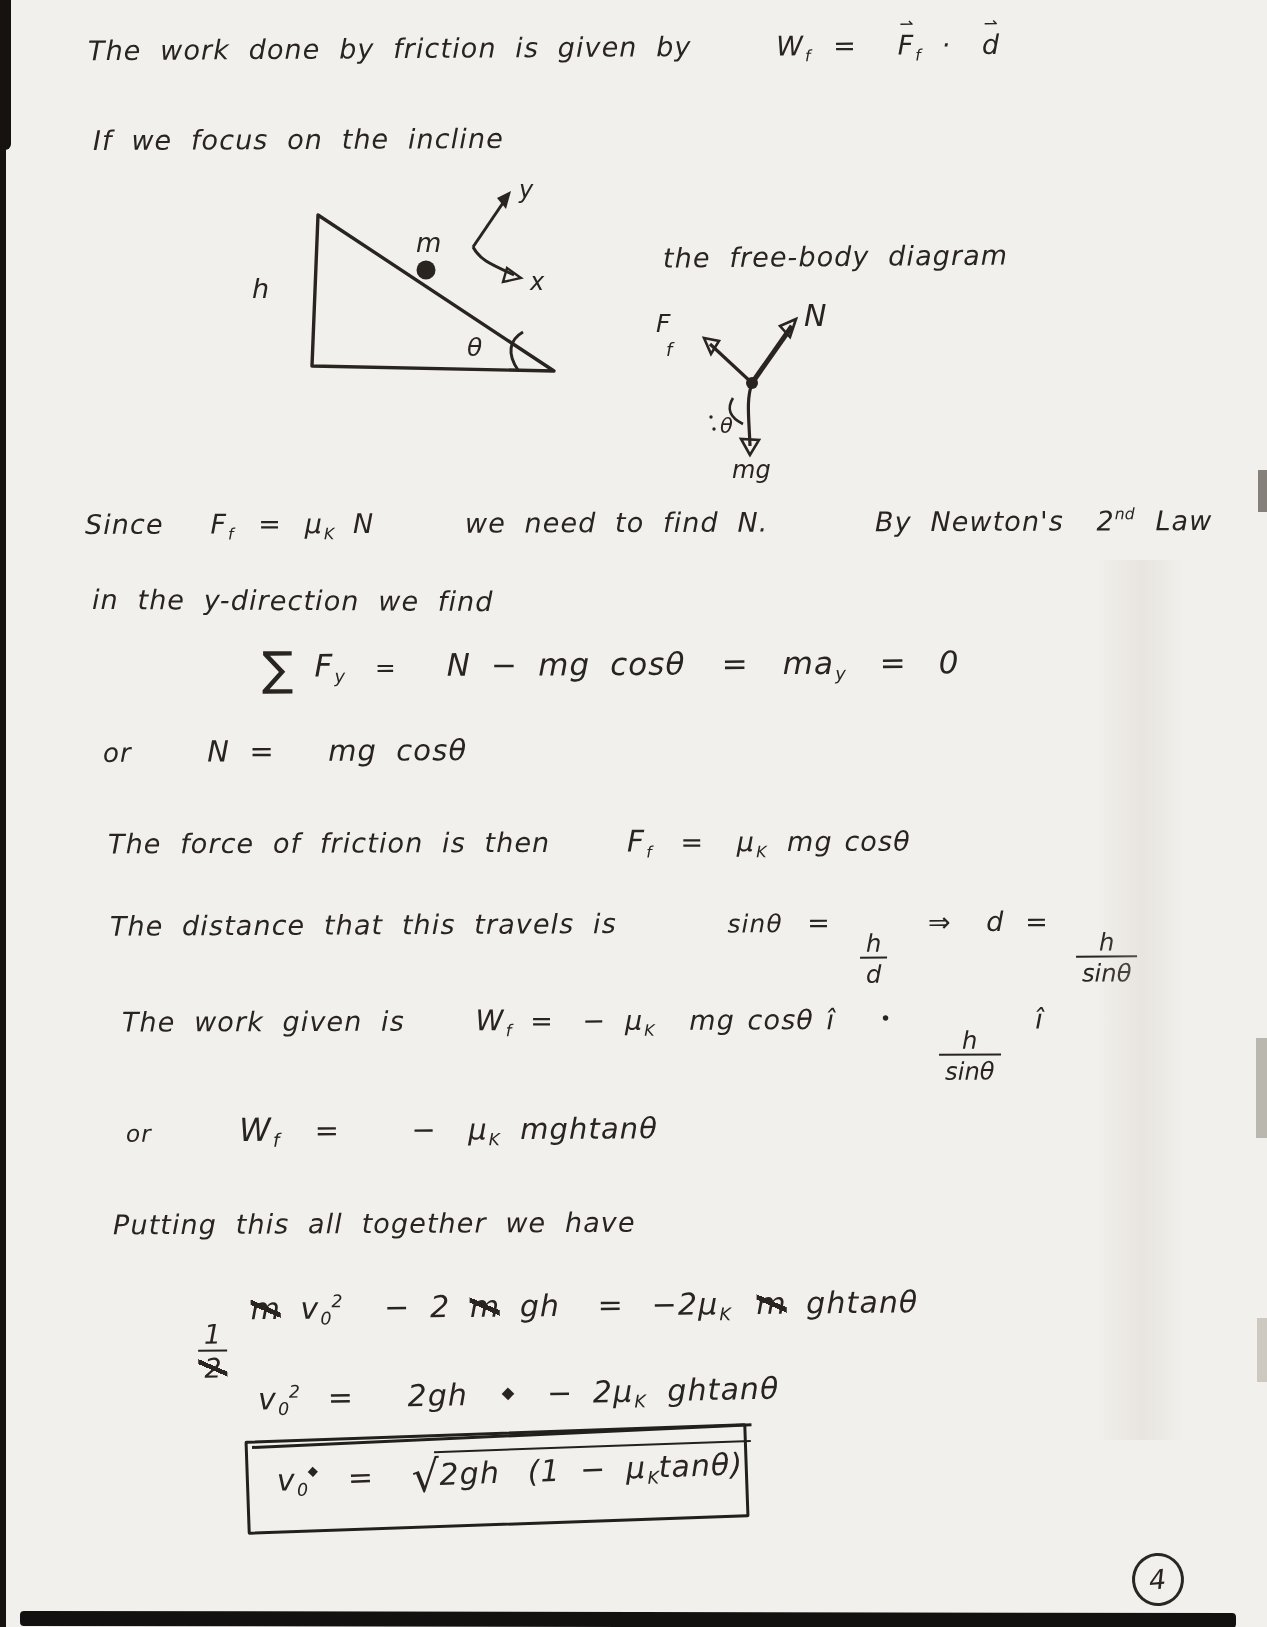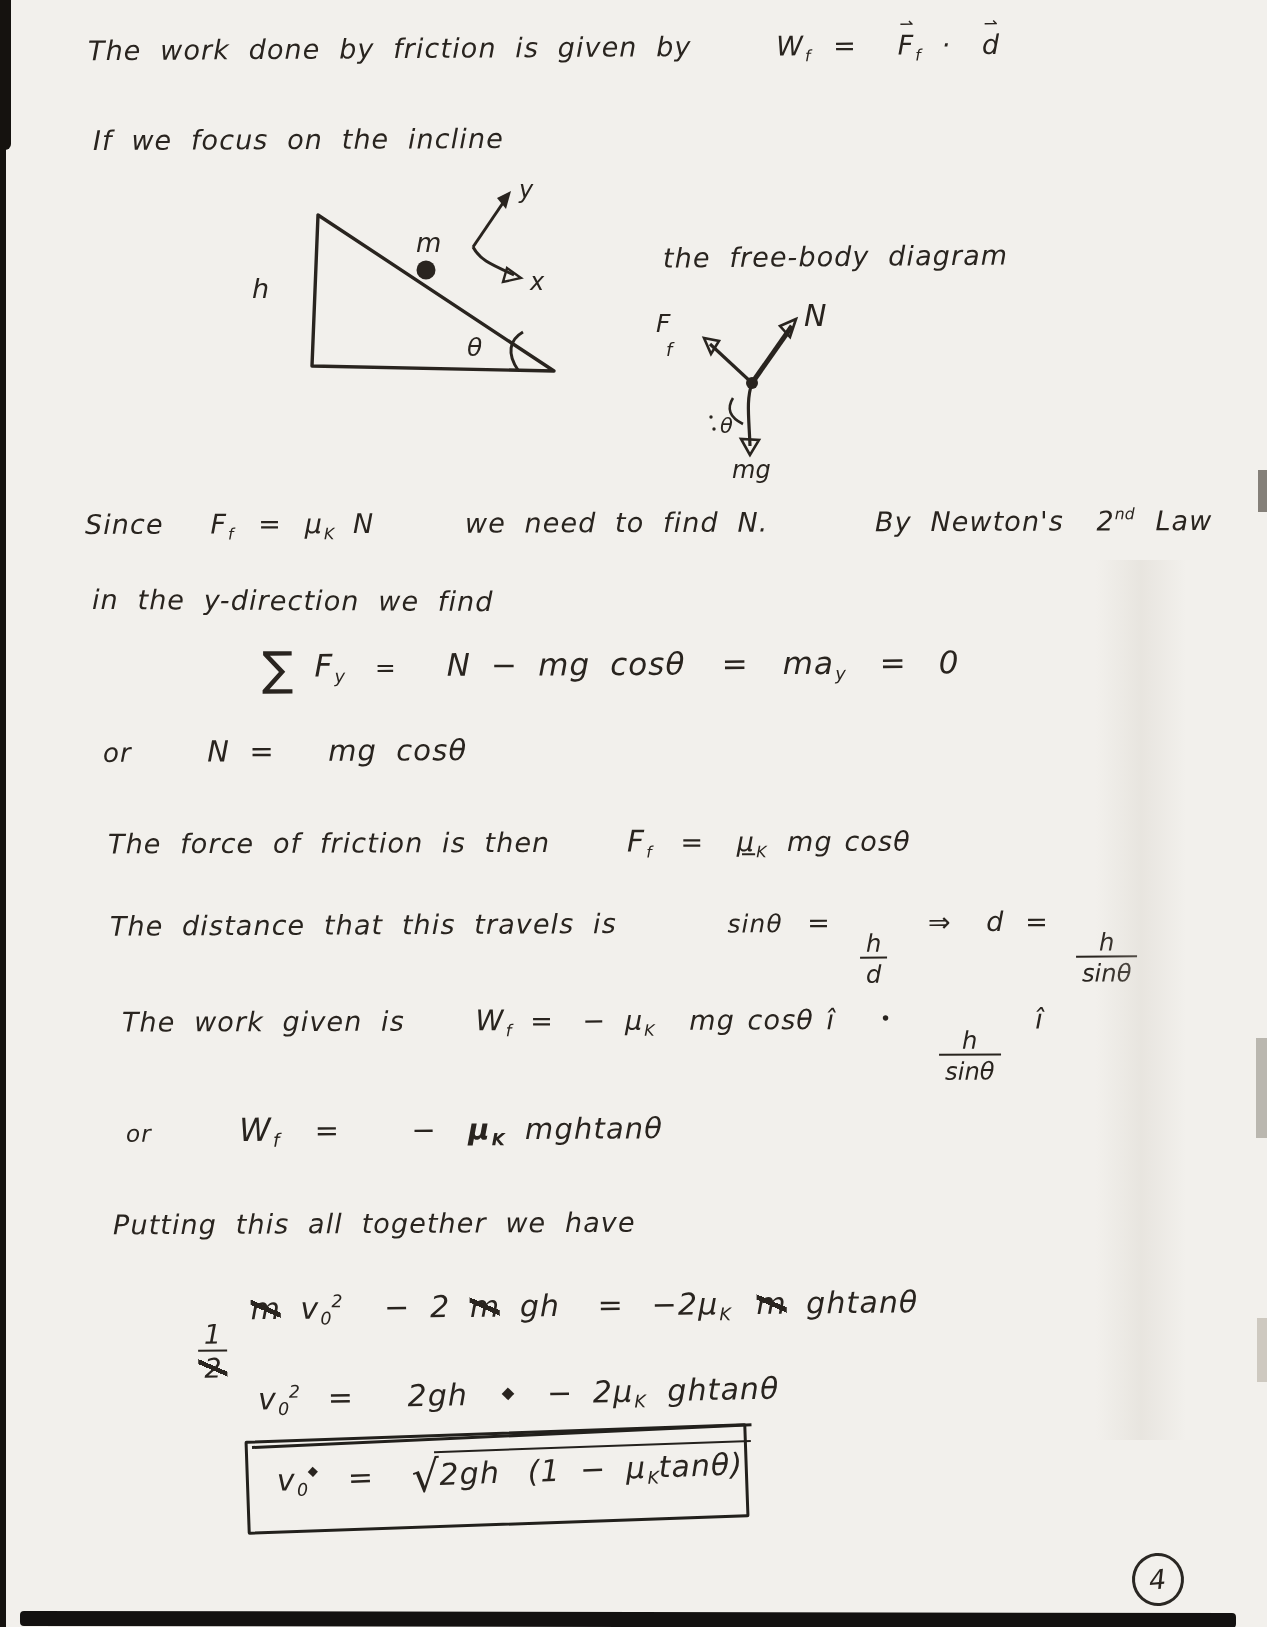--- a/index.html
+++ b/index.html
@@ -113,21 +113,21 @@
   <div class="line hw" style="left:103px;top:734px;font-size:29px;transform:rotate(-0.3deg);">
     <span style="font-size:.9em;">or</span>
     <span style="margin-left:56px;">N =</span>
     <span style="margin-left:34px;">mg cosθ</span>
   </div>
 
   <div class="line hw" style="left:108px;top:824px;transform:rotate(-0.2deg);">
     <span>The force of friction is then</span>
     <span style="margin-left:58px;"><span style="font-size:1.1em;">F</span><sub>f</sub></span>
     <span style="margin-left:10px;">=</span>
-    <span style="margin-left:14px;text-decoration:underline;"><span>μ</span><sub>K</sub></span>
+    <span style="margin-left:14px;"><span>μ</span><sub>K</sub></span>
     <span style="margin-left:2px;word-spacing:2px;">mg cosθ</span>
   </div>
 
   <div class="line hw" style="left:110px;top:908px;transform:rotate(-0.3deg);">
     <span>The distance that this travels is</span>
     <span style="margin-left:92px;font-size:.92em;">sinθ</span>
     <span style="margin-left:6px;">=</span>
     <span class="frac" style="margin-left:10px;">
         <span class="num">h</span>
         <span class="den">d</span>
@@ -153,21 +153,21 @@
         <span class="den">sinθ</span>
       </span>
     <span style="margin-left:16px;">î</span>
   </div>
 
   <div class="line hw" style="left:126px;top:1110px;font-size:29px;transform:rotate(-0.4deg);">
     <span style="font-size:.8em;">or</span>
     <span style="margin-left:68px;font-size:1.1em;"><span>W</span><sub>f</sub></span>
     <span style="margin-left:16px;">=</span>
     <span style="margin-left:52px;">−</span>
-    <span style="margin-left:12px;font-weight:bold;"><span>μ</span><sub>K</sub></span>
+    <span style="margin-left:12px;"><span>μ</span><sub>K</sub></span>
     <span style="margin-left:1px;text-align:center;">mghtanθ</span>
   </div>
 
   <div class="line hw" style="left:113px;top:1208px;transform:rotate(-0.3deg);">
     <span>Putting this all together we have</span>
   </div>
 
   <div class="line hw" style="left:198px;top:1288px;font-size:30px;transform:rotate(-0.6deg);">
     <span class="frac" style="vertical-align:-24px;">
         <span class="num">1</span>

